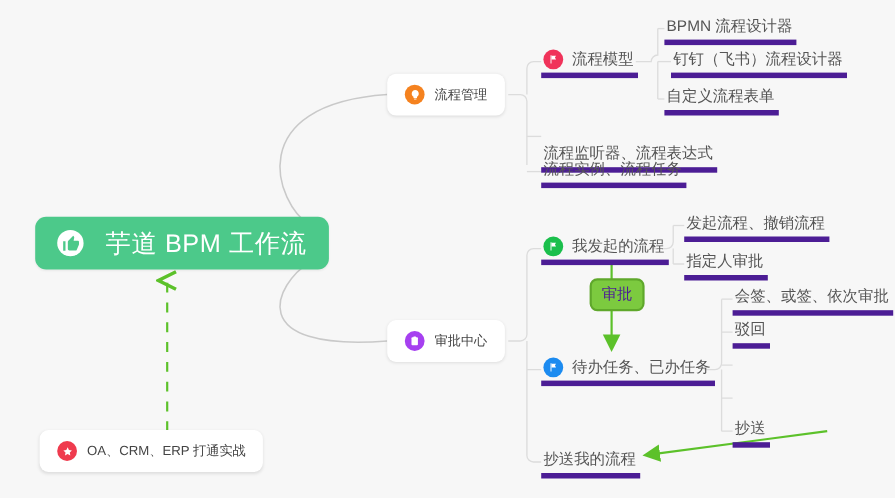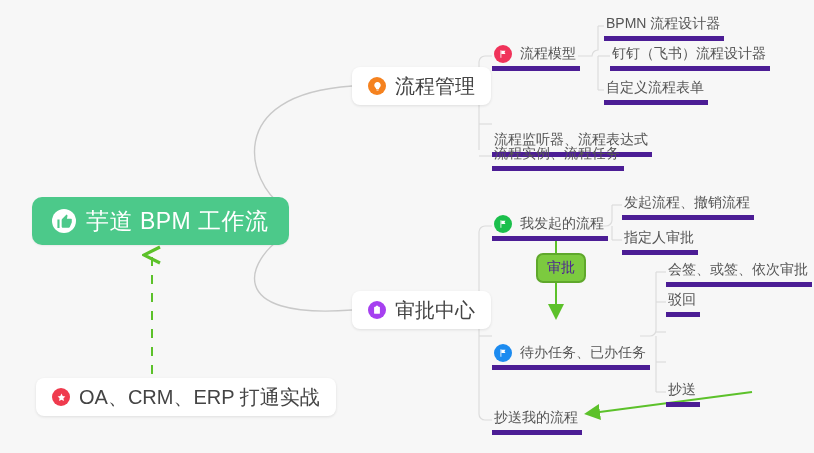--- a/index.html
+++ b/index.html
@@ -38,30 +38,30 @@
   .root {
     background: #4CC98A;
     border-radius: 10px;
     padding: 0 20px;
     height: 48px;
     color: #ffffff;
     font-size: 23px;
     letter-spacing: 0.5px;
     box-shadow: 0 1px 2px rgba(0,0,0,0.06);
   }
-  .root .label { margin-left: 10px; }
+  .root .label { margin-left: 20px; }
 
   
   .branch {
     background: #ffffff;
     border-radius: 8px;
     padding: 0 16px;
     height: 38px;
     color: #444444;
-    font-size: 20px;
+    font-size: 12px;
     box-shadow: 0 1px 3px rgba(0,0,0,0.10);
   }
   .branch .label { margin-left: 9px; }
 
   
   .leaf {
     height: 30px;
     color: #555555;
     font-size: 14px;
     padding: 0 4px 0 2px;
@@ -229,21 +229,21 @@
     <span class="label">我发起的流程</span>
   </div>
 
   <div class="node leaf" style="left:622px; top:190px;">
     <span class="label no-icon">发起流程、撤销流程</span>
   </div>
   <div class="node leaf" style="left:622px; top:225px;">
     <span class="label no-icon">指定人审批</span>
   </div>
 
-  <div class="node leaf icon-leaf" style="left:492px; top:321px;margin-top:19px;">
+  <div class="node leaf icon-leaf" style="left:492px; top:321px;">
     <span class="icon icon-sm icon-blue">
       <svg width="10" height="10" viewBox="0 0 24 24" fill="#ffffff">
         <path d="M6 3h2v18H6z"></path>
         <path d="M8 4h10l-2.5 4L18 12H8z"></path>
       </svg>
     </span>
     <span class="label">待办任务、已办任务</span>
   </div>
 
   <div class="node leaf" style="left:666px; top:257px;">
@@ -257,21 +257,21 @@
   </div>
 
   <div class="node leaf" style="left:492px; top:405px;">
     <span class="label no-icon">抄送我的流程</span>
   </div>
 
   <div class="node pill" style="left:536px; top:253px;">
     <span class="label">审批</span>
   </div>
 
-  <div class="node branch" style="left:36px; top:378px;">
+  <div class="node branch" style="left:36px; top:391px;">
     <span class="icon icon-sm icon-red">
       <svg width="11" height="11" viewBox="0 0 24 24" fill="#ffffff">
         <path d="M12 3.5l2.6 5.4 5.9 0.8-4.3 4.1 1.1 5.9L12 16.9 6.7 19.7l1.1-5.9
                  L3.5 9.7l5.9-0.8z"></path>
       </svg>
     </span>
     <span class="label">OA、CRM、ERP 打通实战</span>
   </div>
 
 </div>

